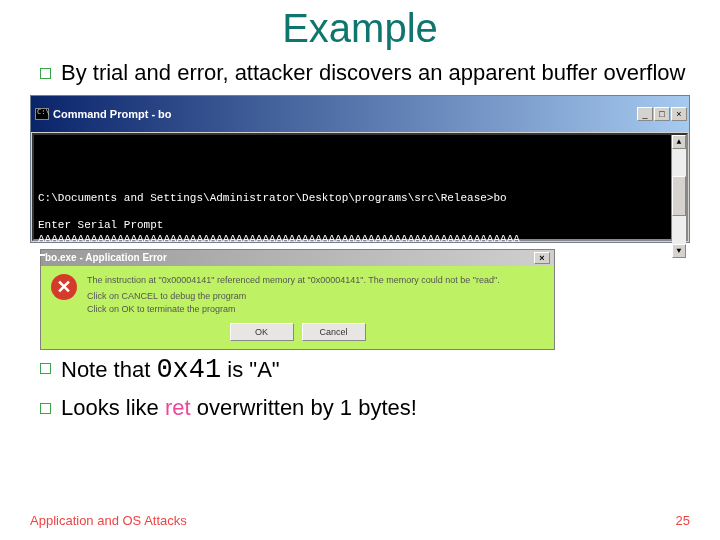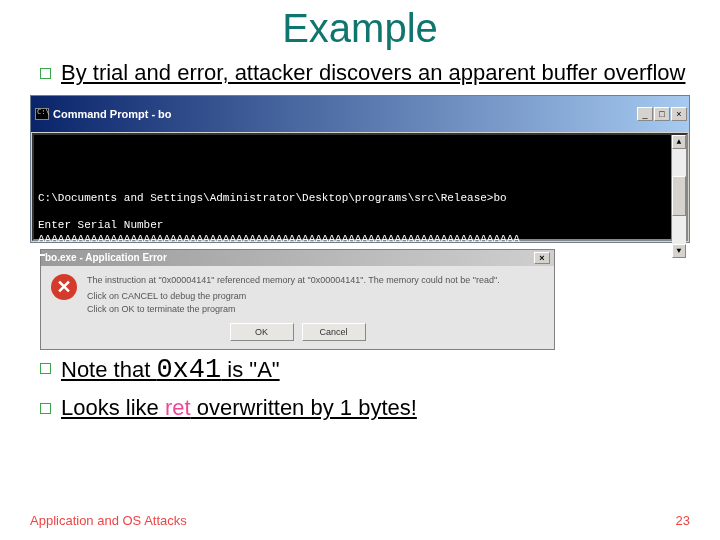--- a/index.html
+++ b/index.html
@@ -30,21 +30,21 @@
     line-height: 1.25;
   }
   .bullet .sq {
     width: 11px;
     height: 11px;
     border: 1.5px solid #3aa64a;
     margin-top: 9px;
     margin-right: 10px;
     flex: 0 0 auto;
   }
-  .bullet .txt { flex: 1; text-decoration: underline; }
+  .bullet .txt { flex: 1; }
   .code { font-family: "Courier New", monospace; font-size: 27px; }
   .ret-color { color: #ec4899; }
   
   
   .cmd-window {
     margin: 8px 30px 6px 30px;
     border: 1px solid #708090;
     background: #d6d3ce;
     font-family: Tahoma, sans-serif;
     font-size: 11px;
@@ -134,21 +134,21 @@
     display: inline-block;
     width: 7px; height: 2px;
     background: #fff;
     margin-top: 2px;
   }
 
   
   .err-window {
     margin: 2px 165px 4px 40px;
     border: 1px solid #808080;
-    background: #e5e5e5;
+    background: #bef264;
     font-family: Tahoma, sans-serif;
     font-size: 9px;
   }
   .err-title {
     background: linear-gradient(to right, #9a9a9a, #cfcfcf);
     color: #fff;
     padding: 2px 4px;
     height: 16px;
     display: flex;
     align-items: center;
@@ -233,21 +233,21 @@
     <div class="cmd-scroll">
       <div class="sbtn">▲</div>
       <div class="strack">
         <div class="sthumb"></div>
       </div>
       <div class="sbtn">▼</div>
     </div>
     <div class="cmd-text">
 <span>C:\Documents and Settings\Administrator\Desktop\programs\src\Release&gt;bo</span>
 <span></span>
-<span>Enter Serial Number</span>
+<span>Enter Serial Prompt</span>
 <span>AAAAAAAAAAAAAAAAAAAAAAAAAAAAAAAAAAAAAAAAAAAAAAAAAAAAAAAAAAAAAAAAAAAAAAAAA</span>
 <span class="cursor-blk"></span>
     </div>
   </div>
 </div>
 
 <div class="err-window">
   <div class="err-title">
     <span class="etxt">bo.exe - Application Error</span>
     <span class="wbtn" style="height:12px;line-height:10px;">×</span>
@@ -276,14 +276,14 @@
 
 <div class="bullet">
   <span class="sq"></span>
   <span class="txt">
     <span>Looks like </span><span class="ret-color">ret</span><span> overwritten by 1 bytes!</span>
   </span>
 </div>
 
 <div class="footer">
   <span>Application and OS Attacks</span>
-  <span>23</span>
+  <span>25</span>
 </div>
 
 </body></html>

